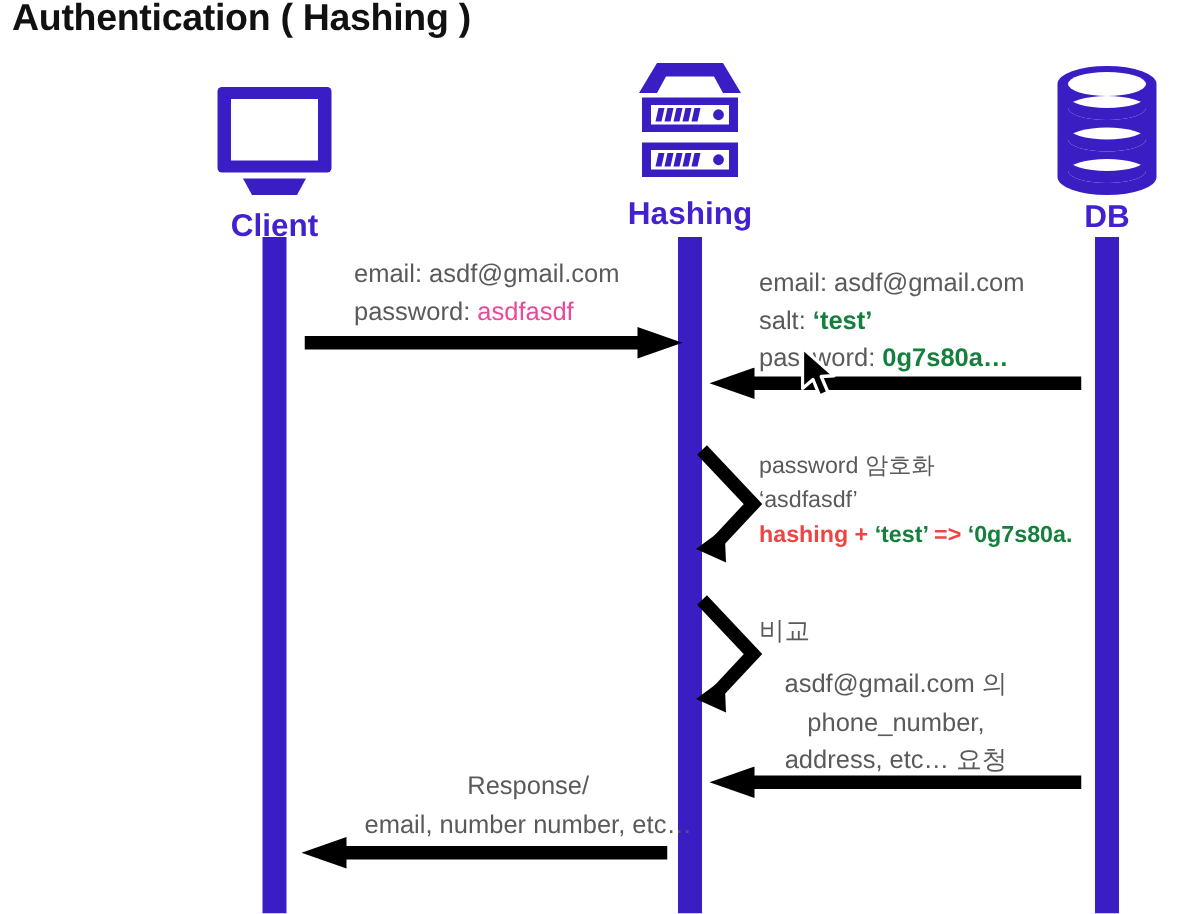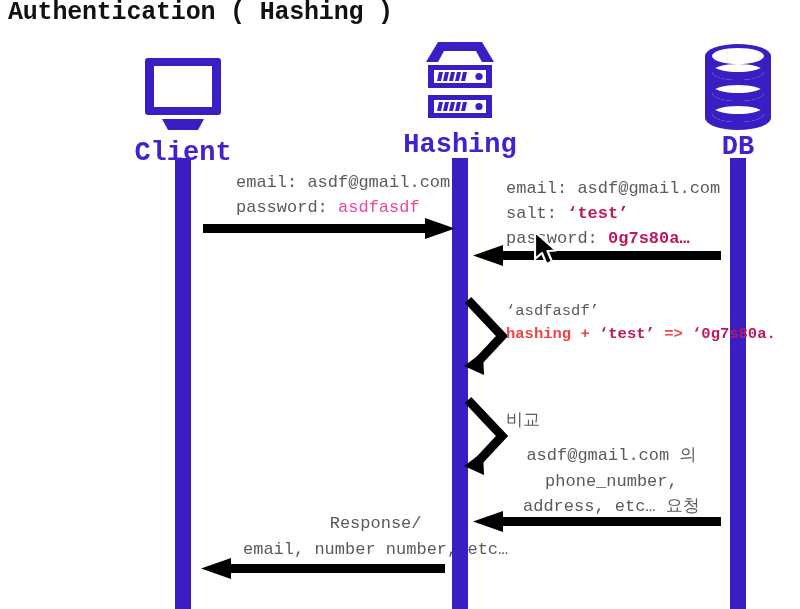--- a/index.html
+++ b/index.html
@@ -3,54 +3,54 @@
 <meta charset="utf-8">
 <style>
   html,body{margin:0;padding:0;}
   body{
     width:800px;height:609px;
     background:#ffffff;
     font-family:"Liberation Sans","DejaVu Sans",sans-serif;
     overflow:hidden;
     position:relative;
   }
-  #stage{position:relative;width:800px;height:609px;overflow:hidden;font-family:Liberation Mono, monospace;}
+  #stage{position:relative;width:800px;height:609px;overflow:hidden;}
 
   
   .title{
     position:absolute;left:8px;top:-2px;
     font-size:25px;font-weight:bold;color:#111111;
     letter-spacing:-0.2px;white-space:nowrap;
   }
 
   
   .lifeline{position:absolute;width:16px;background:#3a1ec4;top:158px;height:451px;}
   .lifeline.client{left:175px;}
   .lifeline.server{left:452px;}
   .lifeline.db{left:730px;}
 
   
   .actor{position:absolute;text-align:center;}
   .actor .label{
-    font-size:27px;font-weight:bold;color:#4421cf;
+    font-size:21px;font-weight:bold;color:#4421cf;
     line-height:1;margin-top:2px;
   }
   .actor-client{left:113px;top:48px;width:140px;}
   .actor-server{left:390px;top:40px;width:140px;}
   .actor-db{left:668px;top:42px;width:140px;}
   .icon-wrap{height:90px;display:flex;align-items:flex-end;justify-content:center;}
 
   
   .arrow{position:absolute;}
   .arrow svg{display:block;}
 
   
   .msg{position:absolute;color:#5a5a5a;font-size:17px;line-height:1.48;white-space:nowrap;}
   .msg .hl{color:#ec4899;}
-  .msg .hlb{color:#be185d;font-weight:bold;margin-top:24px;}
+  .msg .hlb{color:#15803d;font-weight:bold;margin-top:24px;}
   .msg .dk{color:#ef4444;font-weight:bold;}
 
   .m1{left:236px;top:170px;}
   .m2{left:506px;top:176px;}
   .m3{left:506px;top:300px;font-size:15.5px;}
   .m4{left:506px;top:408px;}
   .m5{left:523px;top:443px;text-align:center;line-height:1.5;}
   .m6{left:243px;top:511px;text-align:center;line-height:1.5;}
 
   
@@ -149,20 +149,21 @@
   </div>
 
   <div class="arrow" style="left:462px;top:296px;">
     <svg width="52" height="82" viewBox="0 0 52 82">
       <polyline points="6,4 40,40 12,70" fill="none" stroke="#000000" stroke-width="9"></polyline>
       <polygon points="18,56 19,79 -1,70" fill="#000000" transform="translate(3,0)"></polygon>
     </svg>
   </div>
 
   <div class="msg m3">
+    <div><span>password 암호화</span></div>
     <div><span>‘asdfasdf’</span></div>
     <div><span class="dk">hashing + </span><span class="hlb">‘test’</span><span class="dk"> =&gt; </span><span class="hlb">‘0g7s80a.</span></div>
   </div>
 
   <div class="arrow" style="left:462px;top:396px;">
     <svg width="52" height="82" viewBox="0 0 52 82">
       <polyline points="6,4 40,40 12,70" fill="none" stroke="#000000" stroke-width="9"></polyline>
       <polygon points="21,56 22,79 2,70" fill="#000000"></polygon>
     </svg>
   </div>

